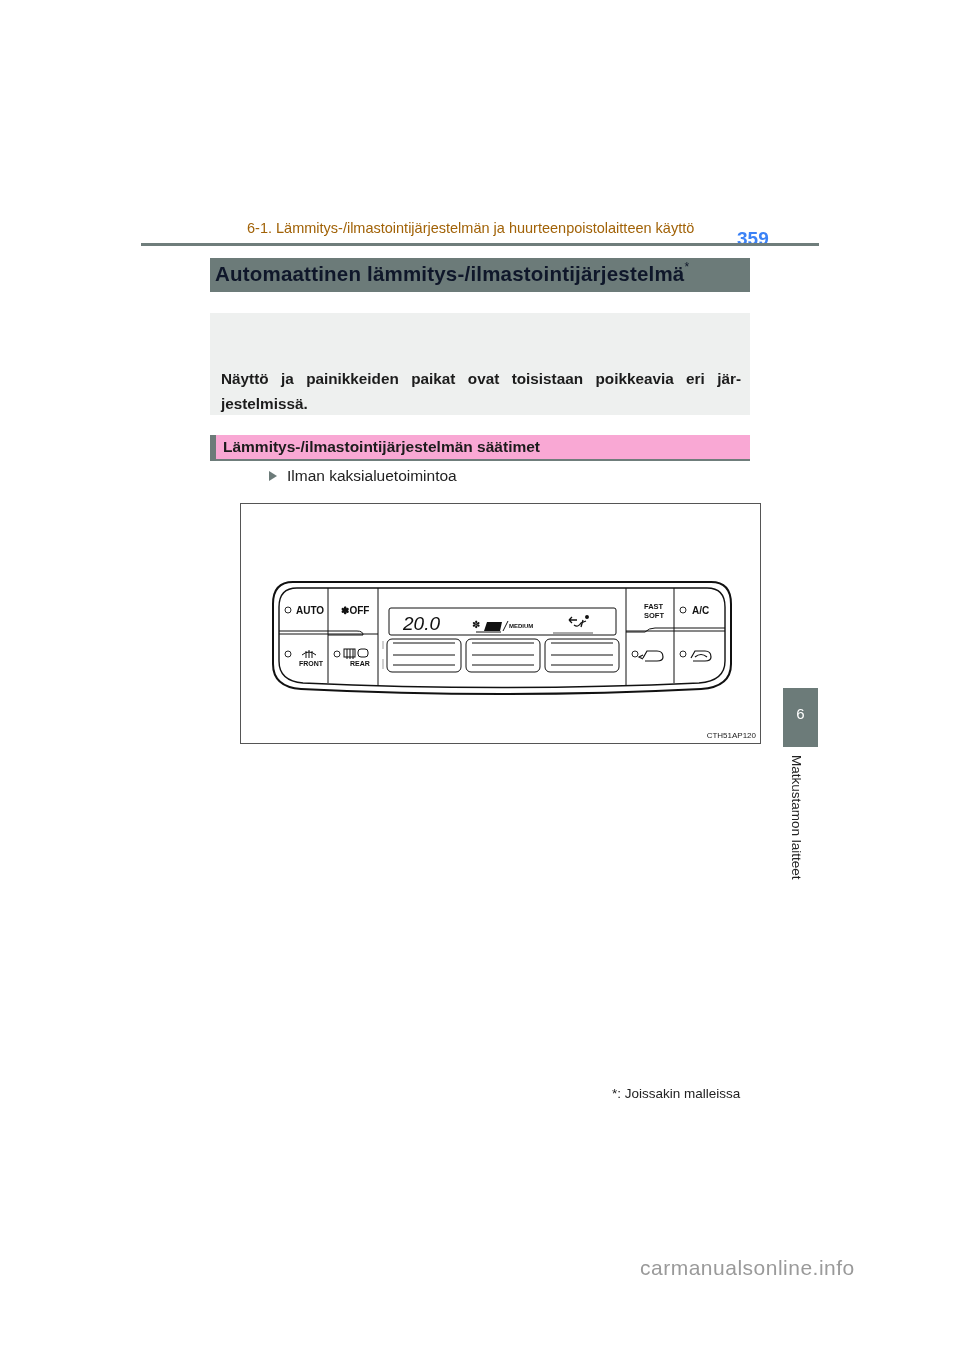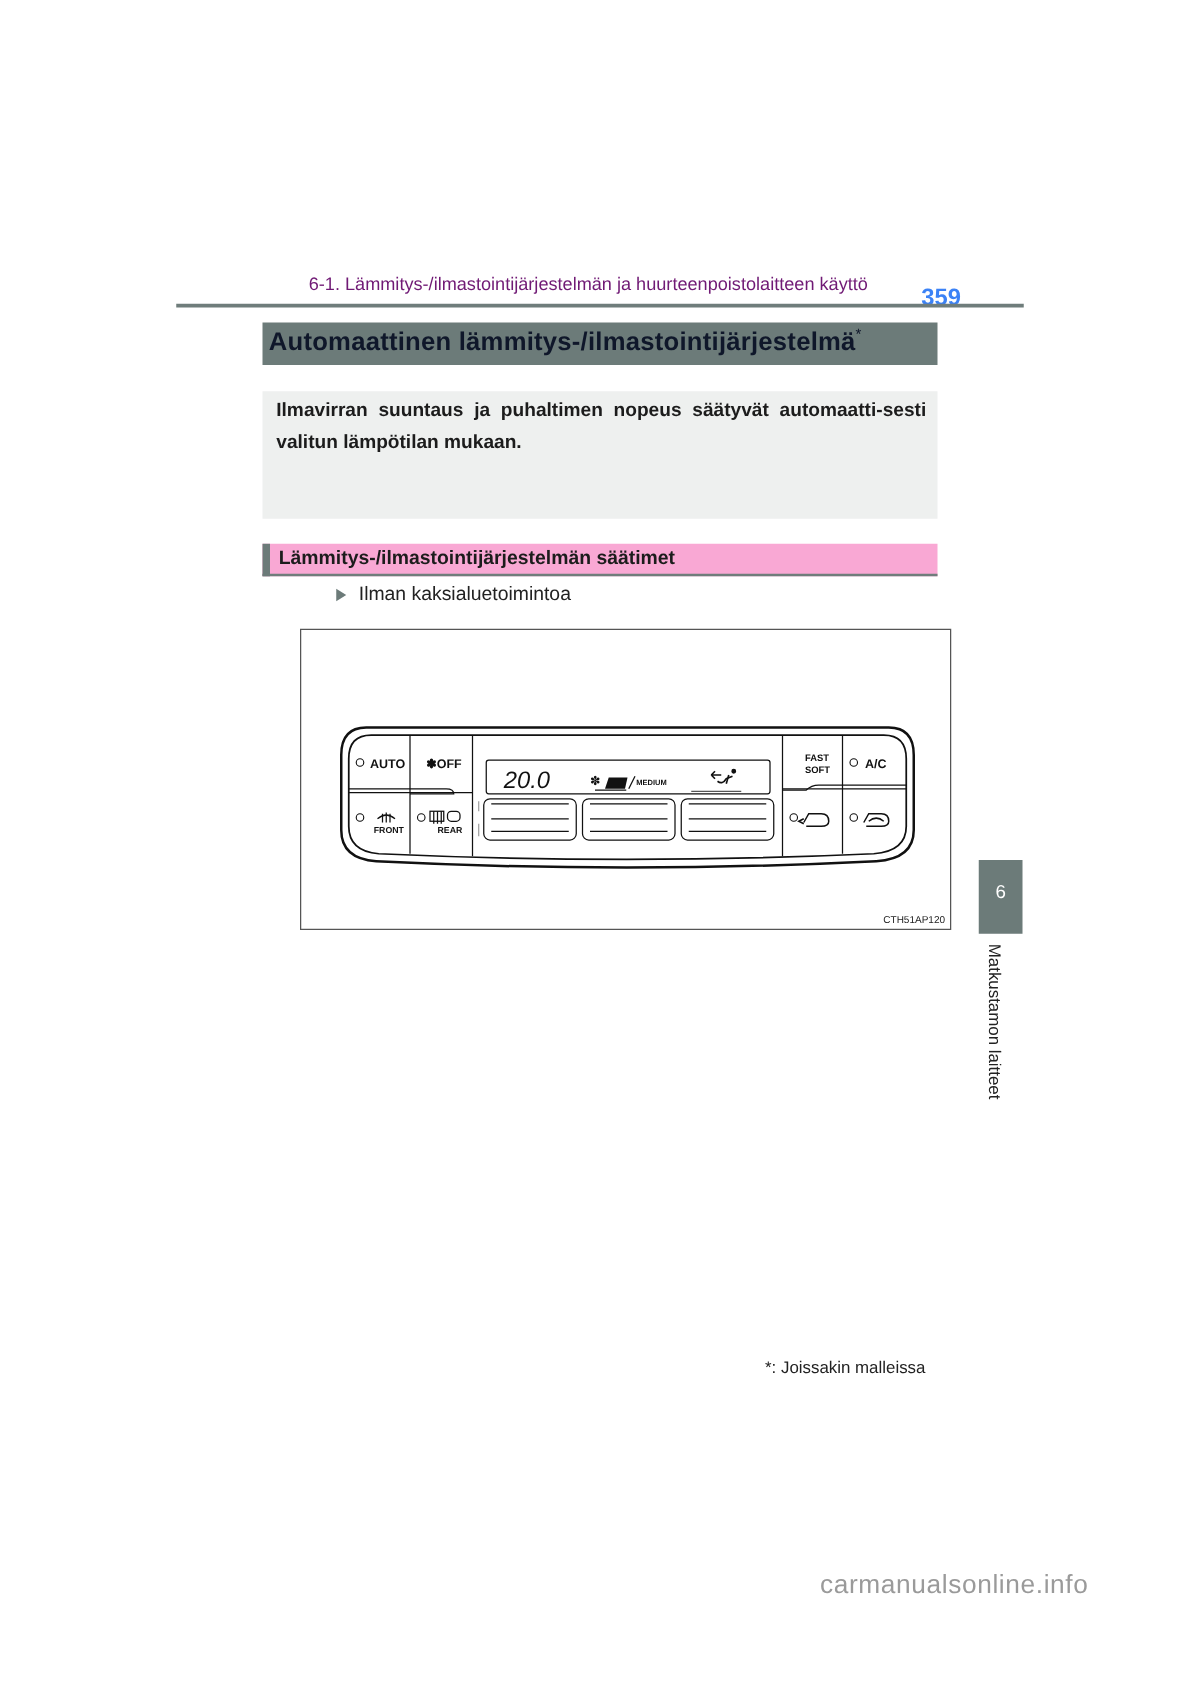--- a/index.html
+++ b/index.html
@@ -1,19 +1,19 @@
 <!DOCTYPE html>
 <html><head>
 <meta charset="utf-8">
 <style>
   html, body { margin:0; padding:0; }
   body { width:960px; height:1358px; background:#ffffff; position:relative; font-family:"Liberation Sans", sans-serif; color:#1a1a1a; overflow:hidden; }
   .abs { position:absolute; }
 
-  .header-text { left:247px; top:220px; font-size:14.5px; color:#701a75; }
+  .header-text { left:247px; top:220px; font-size:14.5px; color:#a16207; }
   .page-num { left:737px; top:228px; font-size:19px; font-weight:bold; color:#3b82f6; }
   .header-rule { left:141px; top:243px; width:678px; height:3px; background:#6f7d7b; }
 
   .title-bar { left:210px; top:258px; width:540px; height:34px; background:#6c7b79; }
   .title-text { position:absolute; left:5px; top:4px; font-size:20.5px; font-weight:bold; color:#0f172a; letter-spacing:0.2px; white-space:nowrap; }
   .title-text sup { font-size:12px; font-weight:normal; vertical-align:top; position:relative; top:-2px; }
 
   .intro-box { left:210px; top:313px; width:540px; height:102px; background:#eef0ef; }
   .intro-p { position:absolute; left:11px; width:520px; font-size:15.3px; font-weight:bold; line-height:25px; text-align:justify; color:#1c1c1c; }
 
@@ -28,35 +28,35 @@
   .fig-code { position:absolute; right:4px; bottom:3px; font-size:8px; color:#222;padding-left:16px; }
 
   .panel-svg { position:absolute; left:30px; top:75px; }
 
   .side-tab { left:783px; top:688px; width:35px; height:59px; background:#6c7b79; }
   .side-tab span { position:absolute; left:0; width:35px; top:17px; text-align:center; color:#fff; font-size:15px; }
   .side-label { left:781px; top:755px; width:30px; height:140px; }
   .side-label span { position:absolute; left:15px; top:0; transform-origin:0 0; transform:rotate(90deg) translateY(-50%); white-space:nowrap; font-size:13.5px; color:#222; }
 
   .footnote { left:612px; top:1086px; font-size:13.5px; color:#222;text-align:center; }
-  .watermark { left:640px; top:1256px; font-size:21px; color:#9a9a9a; letter-spacing:0.5px;margin-left:16px; }
+  .watermark { left:640px; top:1256px; font-size:21px; color:#9a9a9a; letter-spacing:0.5px; }
 </style>
 </head>
 <body>
 
 <div class="abs header-text">6-1. Lämmitys-/ilmastointijärjestelmän ja huurteenpoistolaitteen käyttö</div>
 <div class="abs page-num">359</div>
 <div class="abs header-rule"></div>
 
 <div class="abs title-bar">
   <div class="title-text"><span>Automaattinen lämmitys-/ilmastointijärjestelmä</span><sup>*</sup></div>
 </div>
 
 <div class="abs intro-box">
-  <div class="intro-p" style="top:3px;">Ilmavirran suuntaus ja puhaltimen nopeus säätyvät automaatti-sesti valitun lämpötilan mukaan.</div>
+  <div class="intro-p" style="top:53px;">Näyttö ja painikkeiden paikat ovat toisistaan poikkeavia eri jär-jestelmissä.</div>
 </div>
 
 <div class="abs sub-bar">
   <div class="sub-text">Lämmitys-/ilmastointijärjestelmän säätimet</div>
 </div>
 
 <div class="abs bullet-row">
   <span class="tri"></span>
   <span>Ilman kaksialuetoimintoa</span>
 </div>

